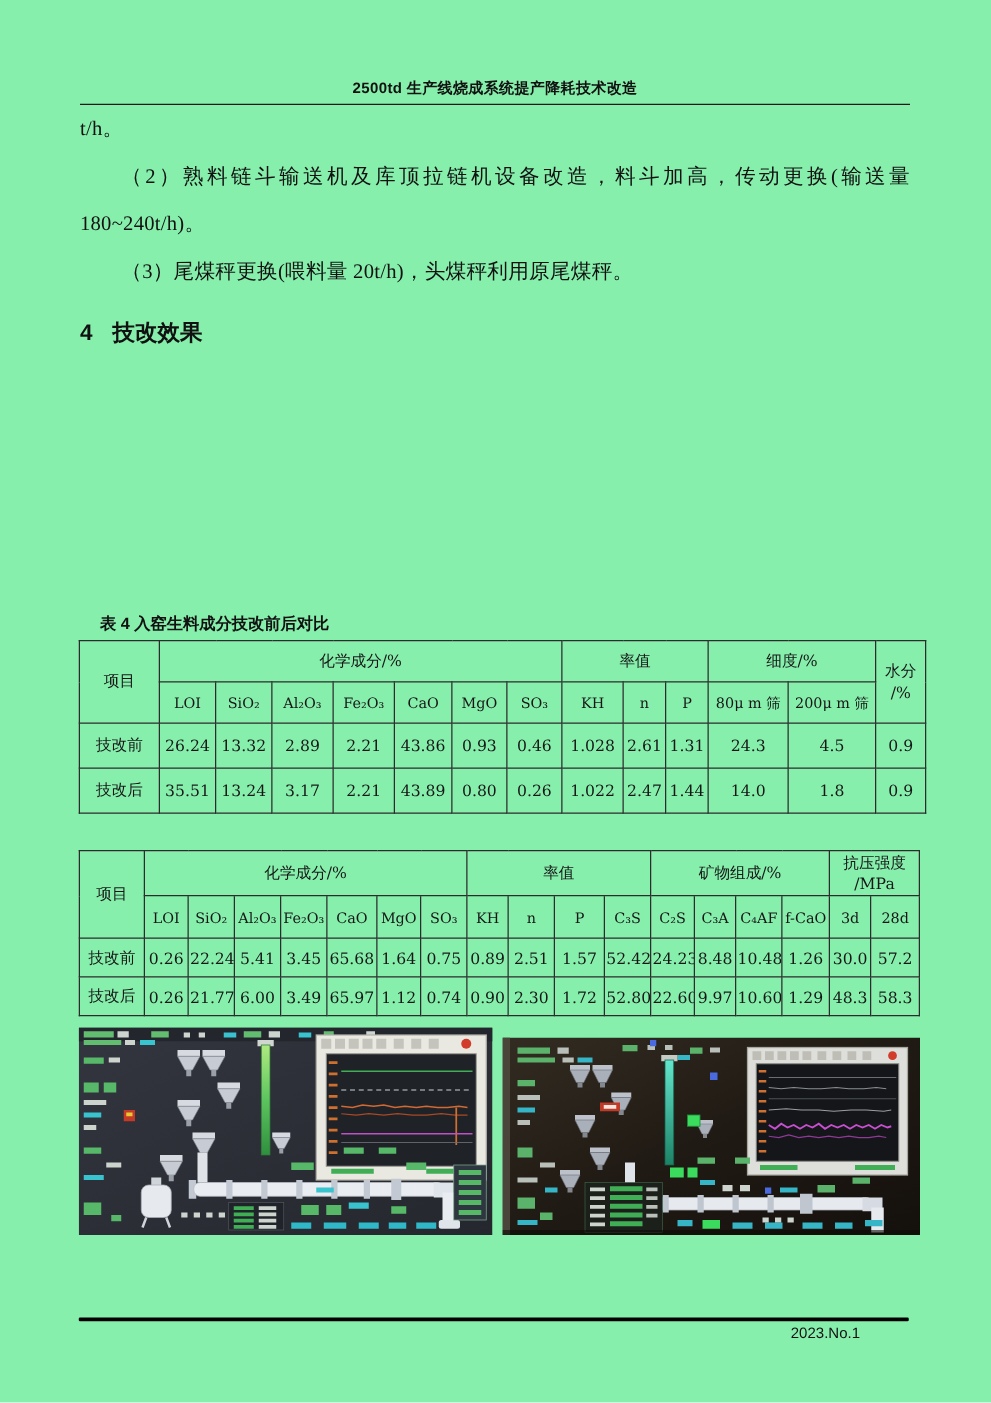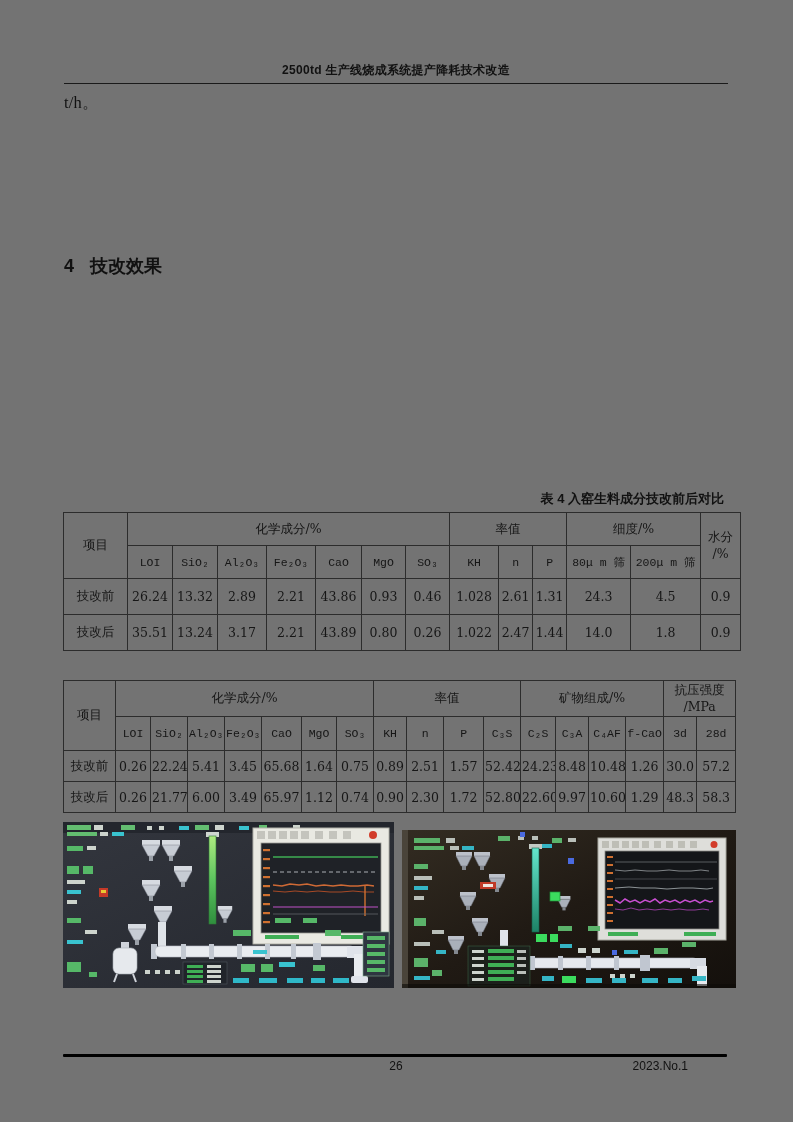--- a/index.html
+++ b/index.html
@@ -1,17 +1,17 @@
 <!DOCTYPE html>
 <html><head>
 <meta charset="utf-8">
 <style>
   * { margin:0; padding:0; box-sizing:border-box; }
   html,body { width:793px; height:1122px; background:#ffffff; overflow:hidden; }
-  .page { position:relative; width:793px; height:1122px; background:#737373;
+  .page { position:relative; width:793px; height:1122px; background:#86efac;
           font-family:"Liberation Serif","DejaVu Serif",serif; color:#111; }
 
   
   .running-head { position:absolute; top:62px; left:64px; width:664px;
     text-align:center; font-family:"Liberation Sans","DejaVu Sans",sans-serif;
     font-size:12px; font-weight:bold; letter-spacing:.3px;
     padding-bottom:4px; border-bottom:1.6px solid #1a1a1a; }
 
   
   .para { position:absolute; left:64px; width:664px; font-size:16.5px;
@@ -20,37 +20,37 @@
   .p-th   { top:84px; }
   .p-item2{ top:122px; }
   .p-item3{ top:198px; }
   .p-main { top:272px; }
 
   .section-head { position:absolute; top:230px; left:64px; width:664px;
     font-family:"Liberation Sans","DejaVu Sans",sans-serif;
     font-size:18px; font-weight:bold;margin-top:24px; }
   .section-head .num { margin-right:16px; }
 
-  .caption { position:absolute; left:60px; width:664px; text-align:right;
+  .caption { position:absolute; left:80px; width:664px; text-align:left;
     font-family:"Liberation Sans","DejaVu Sans",sans-serif;
     font-size:13px; font-weight:bold; }
   .cap-t4 { top:490px; }
   .cap-t5 { top:659px; }
   .cap-f5 { top:1000px; }
 
   
   table.tbl { position:absolute; left:63px; border-collapse:collapse;
     table-layout:fixed; text-align:center;
     font-family:"DejaVu Serif",serif; color:#161616;
     border:1.4px solid #222; }
   table.tbl td { border:1px solid #2c2c2c; padding:0 1px; overflow:hidden; }
   .tbl4 { top:512px; width:677px; }
   .tbl5 { top:680px; width:672px; }
   tr.g  td { font-size:12.5px; }
-  tr.sh td { font-size:11.5px;font-family:Liberation Mono, monospace; }
+  tr.sh td { font-size:11.5px; }
   tr.d  td { font-size:12.5px; }
   .tbl4 tr.g td { height:33px; } .tbl4 tr.sh td { height:33px; } .tbl4 tr.d td { height:36px; }
   .tbl5 tr.g td { height:36px; } .tbl5 tr.sh td { height:34px; } .tbl5 tr.d td { height:31px; }
   td.wrap { white-space:pre-line; line-height:1.3; font-size:12.5px; }
   td.rowlab { font-size:13px; }
 
   
   .photo { position:absolute; display:block; }
   .photo-left  { top:822px; left:63px;  width:331px; height:166px; }
   .photo-right { top:830px; left:402px; width:334px; height:158px; }
@@ -64,20 +64,22 @@
     font-family:"Liberation Sans","DejaVu Sans",sans-serif; font-size:12px; }
 </style>
 </head>
 <body>
 
 <div class="page">
 
   <div class="running-head">2500td 生产线烧成系统提产降耗技术改造</div>
 
   <p class="para p-th">t/h。</p>
+  <p class="para p-item2 indent">（2）熟料链斗输送机及库顶拉链机设备改造，料斗加高，传动更换(输送量 180~240t/h)。</p>
+  <p class="para p-item3 indent">（3）尾煤秤更换(喂料量 20t/h)，头煤秤利用原尾煤秤。</p>
 
   <h2 class="section-head">
     <span class="num">4</span><span>技改效果</span>
   </h2>
 
 
   <div class="caption cap-t4">表 4  入窑生料成分技改前后对比</div>
 
   <table class="tbl tbl4">
     <colgroup>
@@ -616,16 +618,15 @@
           <rect x="158" y="114" width="12" height="4"></rect>
           <rect x="222" y="120" width="14" height="4"></rect>
         </g>
       <rect x="210" y="120" width="5" height="5" fill="#4a6ae0"></rect>
     </g>
     <rect y="154" width="334" height="4" fill="#0d0b08" opacity="0.6"></rect>
   </svg>
 
 
   <div class="footer-rule"></div>
-  <div class="footer-page">26</div>
   <div class="footer-issue">2023.No.1</div>
 
 </div>
 
 </body></html>

